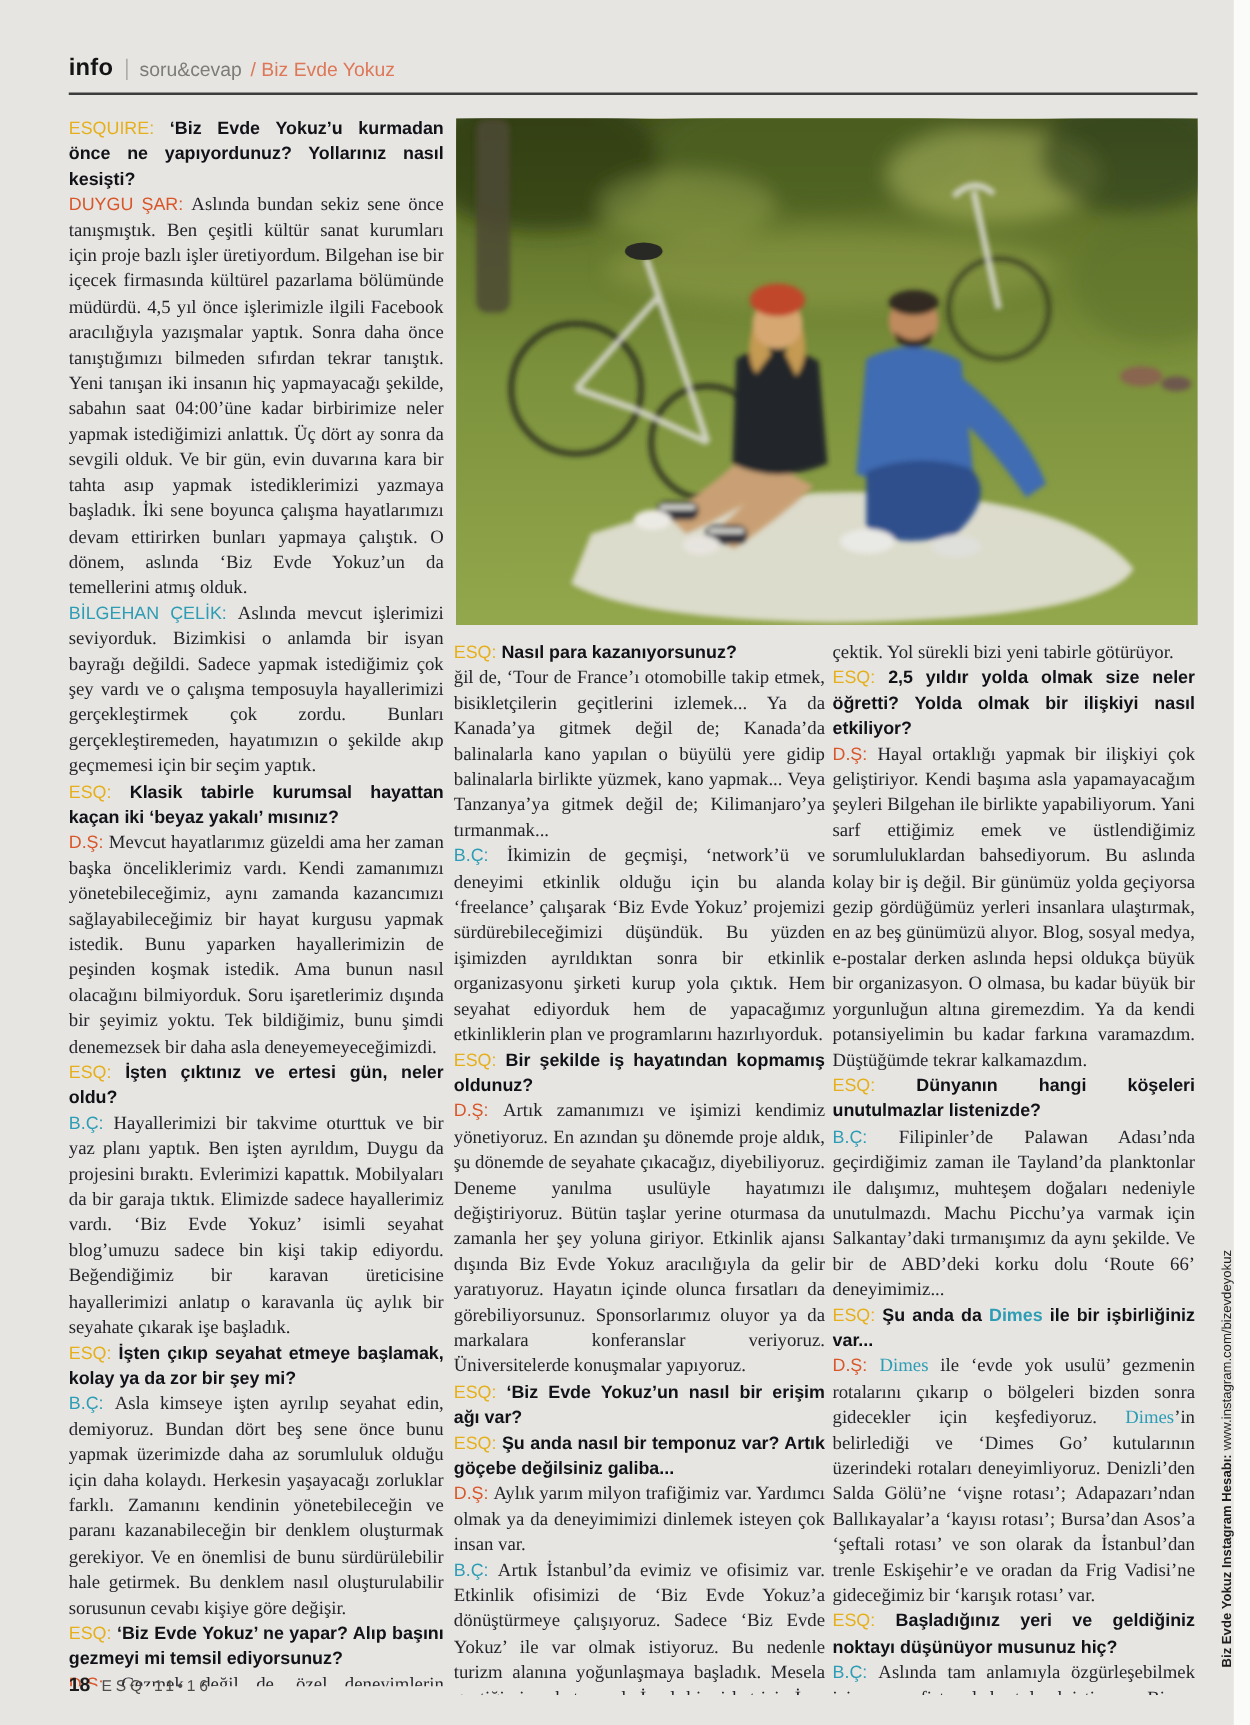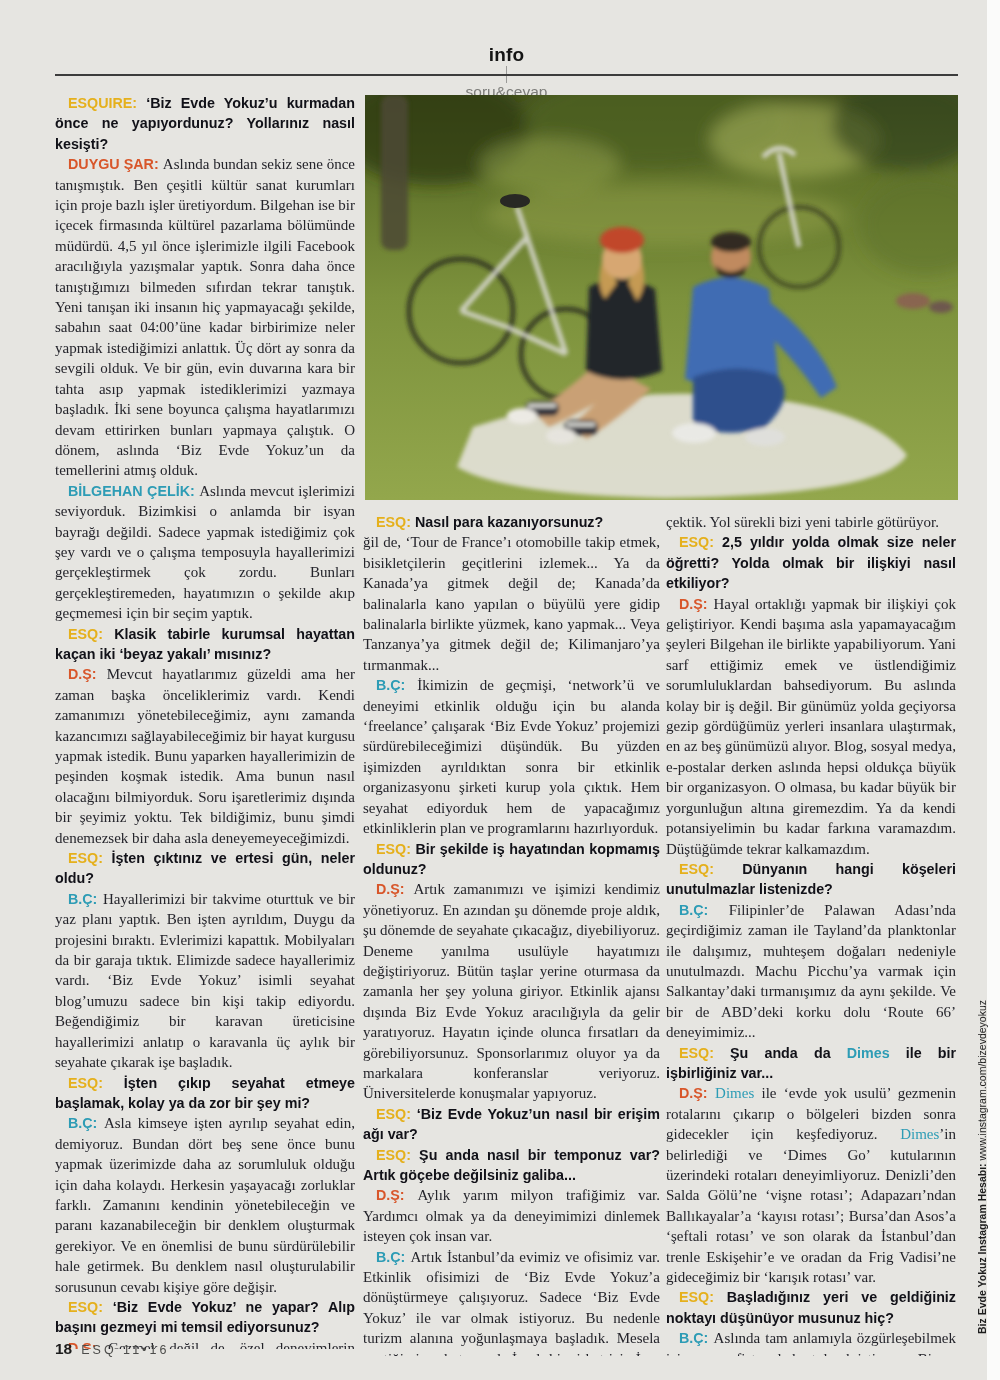--- a/index.html
+++ b/index.html
@@ -3,38 +3,38 @@
 <meta charset="utf-8">
 <style>
   html,body{margin:0;padding:0;background:#fbfbfa;}
   .page{position:relative;width:1000px;height:1380px;overflow:hidden;
     background:radial-gradient(ellipse at 42% 40%, #edecе8 0%, #e8e7e3 45%, #e3e2de 75%, #dcdbd7 100%);
     background-color:#e6e5e1;
     font-family:"Liberation Serif",serif;}
   .edge-right{position:absolute;right:0;top:0;width:13px;height:100%;background:#fbfbfa;}
 
   
-  .header{position:absolute;left:55px;top:44px;width:903px;display:flex;align-items:center;flex-direction:column;}
+  .header{position:absolute;left:55px;top:44px;width:903px;display:flex;align-items:flex-end;}
   .hdr-info{font-family:"Liberation Sans",sans-serif;font-weight:900;font-size:19px;color:#141414;letter-spacing:.2px;}
   .hdr-div{display:inline-block;width:1px;height:17px;background:#9a9a98;margin:0 10px;align-self:center;}
   .hdr-cat{font-family:"Liberation Sans",sans-serif;font-size:15.5px;color:#7c7c79;}
   .hdr-topic{font-family:"Liberation Sans",sans-serif;font-size:15.5px;color:#de7758;margin-left:7px;}
   .hdr-rule{position:absolute;left:55px;top:74px;width:903px;height:1.6px;background:#3c3c3c;}
 
   
   .photo{position:absolute;left:365px;top:95px;width:593px;height:405px;overflow:hidden;background:#74883a;}
   .photo svg{display:block;width:100%;height:100%;}
 
   
   .col{position:absolute;overflow:hidden;text-align:justify;}
   .col-1{left:55px;top:93px;width:300px;height:1256px;}
   .col-2{left:363px;top:512px;width:297px;height:844px;}
   .col-3{left:666px;top:512px;width:290px;height:844px;}
   .para{margin:0;line-height:20.4px;}
-  .lbl{font-family:"Liberation Sans",sans-serif;font-weight:700;font-size:14.3px;margin-left:13px;}
+  .lbl{font-family:"Liberation Sans",sans-serif;font-weight:400;font-size:14.3px;}
   .lbl-esq{color:#e5b01c;}
   .lbl-orange{color:#d8562a;}
   .lbl-teal{color:#2d9cb5;}
   .run-q{font-family:"Liberation Sans",sans-serif;font-weight:700;font-size:14.3px;color:#111118;}
   .run-q-teal{font-family:"Liberation Sans",sans-serif;font-weight:700;font-size:14.3px;color:#2d9cb5;}
   .run-plain{font-size:15px;color:#24242b;}
   .run-teal{font-size:15px;color:#2d9cb5;}
 
   
   .footer{position:absolute;left:55px;top:1340px;font-family:"Liberation Sans",sans-serif;}

